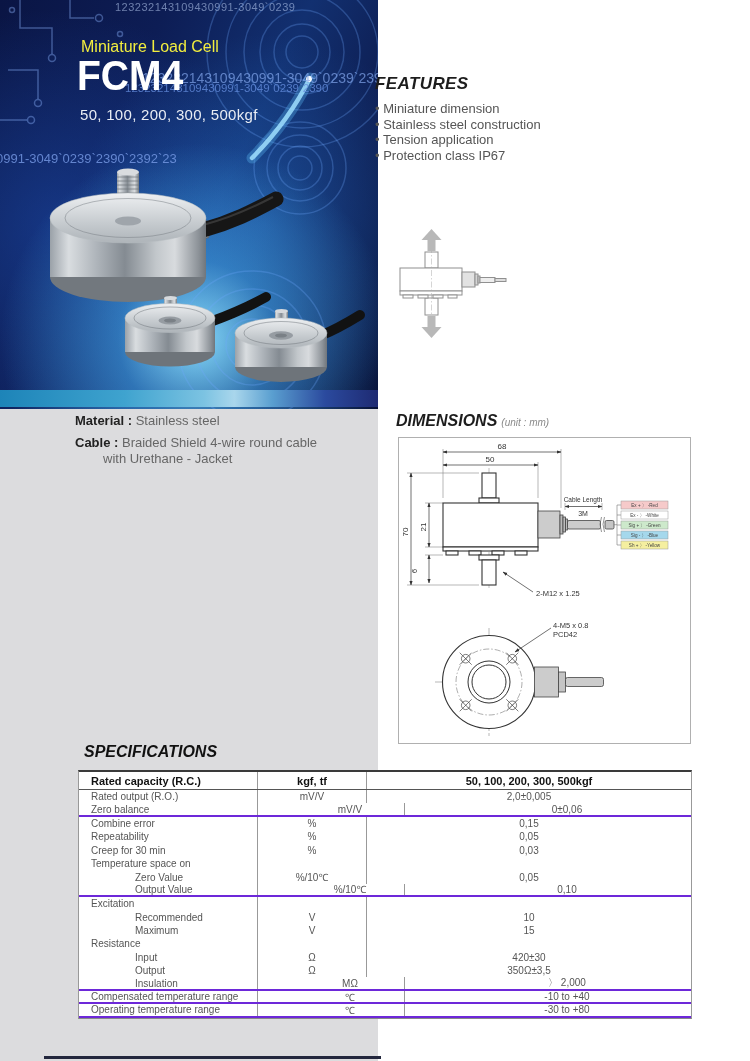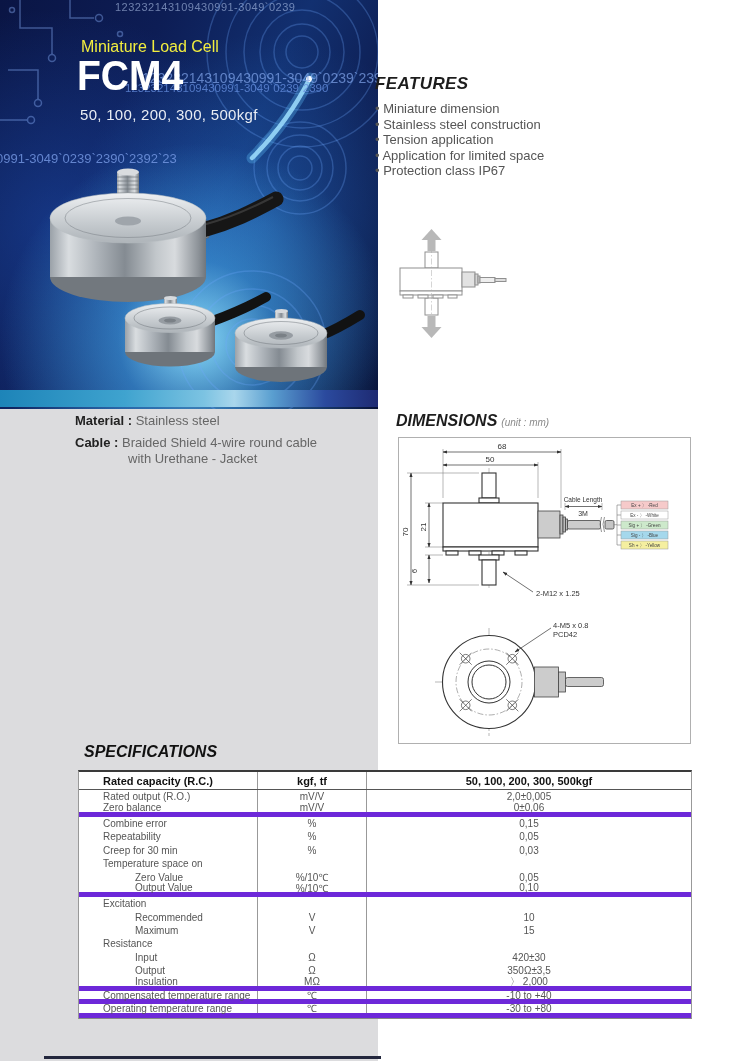--- a/index.html
+++ b/index.html
@@ -43,34 +43,34 @@
   .dim-title { position:absolute; left:396px; top:412px; font-style:italic; font-weight:bold;
                font-size:16px; color:#1d1d1d; }
   .unit-note { font-size:10px; font-weight:normal; color:#8a8a8a; font-style:italic; margin-left:4px; }
   .dim-box { position:absolute; left:398px; top:437px; width:291px; height:305px;
              border:1px solid #b0b0b0; background:#fff;text-align:right; }
 
   
   .material { position:absolute; left:75px; top:413px; font-size:13px; color:#666; width:300px; }
   .material .row { margin-bottom:6px; line-height:16px; }
   .material b { color:#222; }
-  .cable-line2 { margin-left:53px; }
+  .cable-line2 { margin-left:28px; }
 
   
   .spec-title { position:absolute; left:84px; top:743px; font-style:italic; font-weight:bold;
                 font-size:16px; color:#111; }
   .spec-table { position:absolute; left:78px; top:770px; width:614px; box-sizing:border-box;
                 border-top:2px solid #3a3a3a; border-bottom:1px solid #888;
                 border-left:1px solid #999; border-right:1px solid #999;
                 font-size:10px; color:#555; background:#fff; }
   .spec-header { display:flex; font-weight:bold; color:#111; font-size:11px;
                  border-bottom:1px solid #555; height:17px; }
   .spec-row { display:flex; height:13.4px; box-sizing:border-box; }
-  .spec-row.sep { border-bottom:5px solid #6d28d9; }
-  .col1 { width:179px; box-sizing:border-box; padding-left:24px; border-right:1px solid #999;
+  .spec-row.sep { border-bottom:2px solid #6d28d9;gap:38px; }
+  .col1 { width:179px; box-sizing:border-box; padding-left:12px; border-right:1px solid #999;
           display:flex; align-items:center; }
   .col2 { width:109px; box-sizing:border-box; border-right:1px solid #999;
           display:flex; align-items:center; justify-content:center; }
   .col3 { flex:1; display:flex; align-items:center; justify-content:center; }
   .indent1 { padding-left:56px; }
 
   text { font-family:"Liberation Sans", sans-serif; }
 </style>
 </head>
 <body>
@@ -197,21 +197,20 @@
     <div class="hero-text hero-caps">50, 100, 200, 300, 500kgf</div>
     <div class="hero-bottom-bar"></div>
   </div>
 
   <div class="features">
     <div class="section-title">FEATURES</div>
     <ul>
         <li>Miniature dimension</li>
         <li>Stainless steel construction</li>
         <li>Tension application</li>
-        <li>Application for limited space</li>
         <li>Protection class IP67</li>
       </ul>
   </div>
 
   <svg class="tension" width="165" height="172" viewBox="0 0 165 172">
     <g stroke="#909090" fill="#ffffff" stroke-width="1">
       <rect x="30" y="57" width="13" height="16"></rect>
       <rect x="30" y="103" width="13" height="17"></rect>
       <rect x="5" y="73" width="62" height="23"></rect>
       <rect x="5" y="96" width="62" height="4"></rect>

